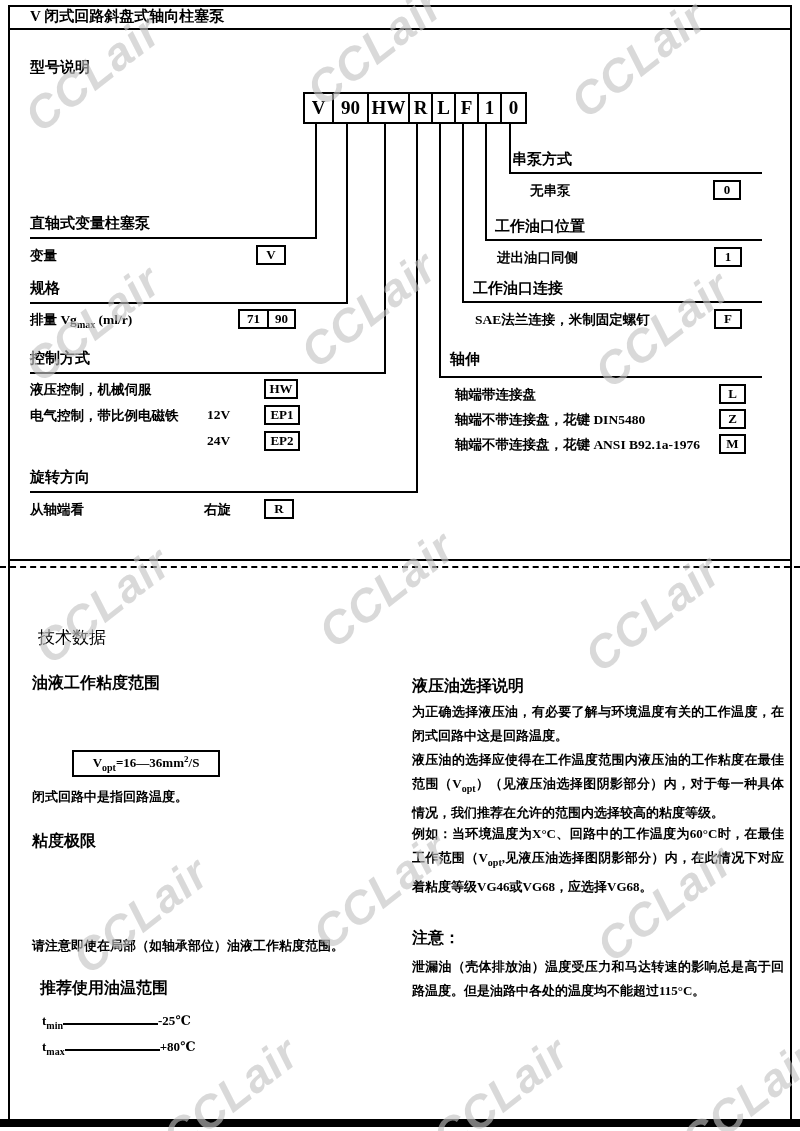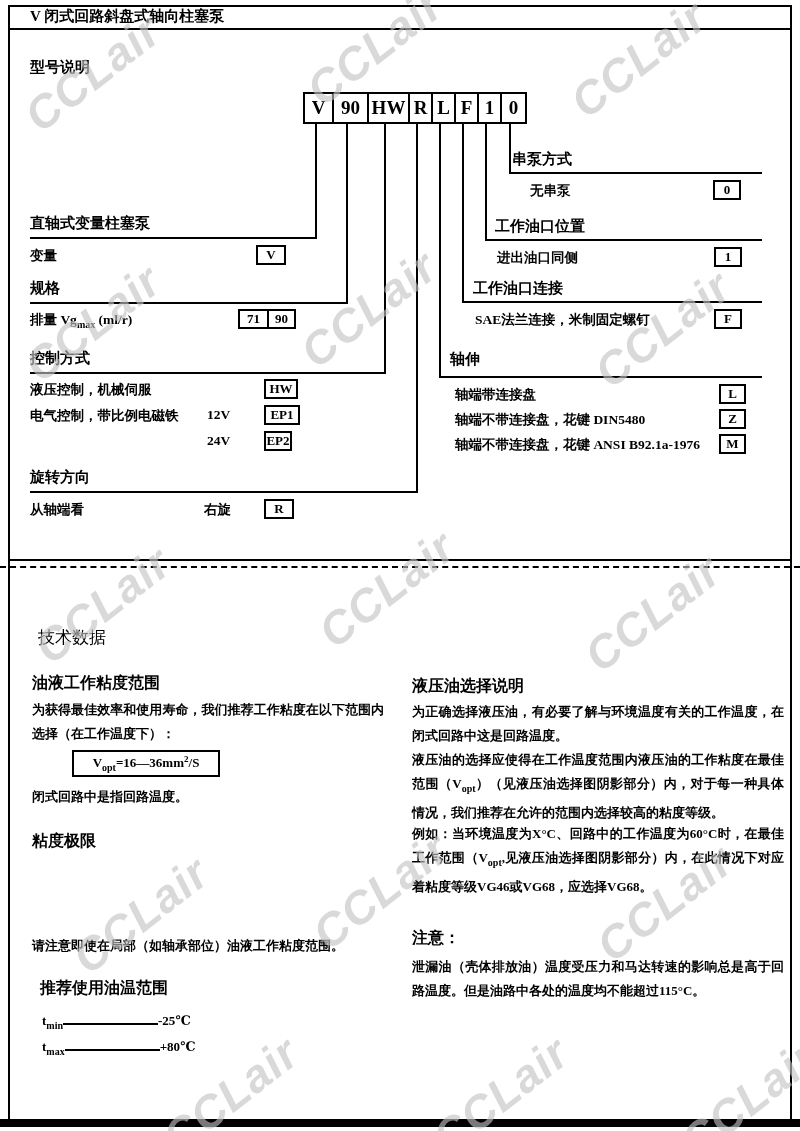--- a/index.html
+++ b/index.html
@@ -77,21 +77,21 @@
     <span class="pcell">90</span>
   </div>
 
   <div class="h1" style="left:30px;top:349px">控制方式</div>
   <div class="lbl" style="left:30px;top:381px">液压控制，机械伺服</div>
   <div class="codebox" style="left:264px;top:379px;width:34px">HW</div>
   <div class="lbl" style="left:30px;top:407px">电气控制，带比例电磁铁</div>
   <div class="lbl" style="left:207px;top:407px">12V</div>
   <div class="codebox" style="left:264px;top:405px;width:36px">EP1</div>
   <div class="lbl" style="left:207px;top:433px">24V</div>
-  <div class="codebox" style="left:264px;top:431px;width:28px">EP2</div>
+  <div class="codebox" style="left:264px;top:431px;width:36px">EP2</div>
 
   <div class="h1" style="left:30px;top:468px">旋转方向</div>
   <div class="lbl" style="left:30px;top:501px">从轴端看</div>
   <div class="lbl" style="left:204px;top:501px">右旋</div>
   <div class="codebox" style="left:264px;top:499px;width:30px">R</div>
 
   <div class="h1" style="left:512px;top:150px">串泵方式</div>
   <div class="lbl" style="left:530px;top:182px">无串泵</div>
   <div class="codebox" style="left:713px;top:180px;width:28px">0</div>
 
@@ -110,21 +110,20 @@
   <div class="codebox" style="left:719px;top:409px;width:27px">Z</div>
   <div class="lbl" style="left:455px;top:436px">轴端不带连接盘，花键 ANSI B92.1a-1976</div>
   <div class="codebox" style="left:719px;top:434px;width:27px">M</div>
 
   <div class="hline" style="left:8px;top:559px;width:784px"></div>
   <div class="abs" style="left:0;top:566px;width:800px;border-top:2px dashed #000"></div>
 
   <div class="abs" style="left:38px;top:626px;font-size:17px;font-weight:normal">技术数据</div>
 
   <div class="h2" style="left:32px;top:673px">油液工作粘度范围</div>
-  <div class="para" style="left:32px;top:698px;width:352px">为获得最佳效率和使用寿命，我们推荐工作粘度在以下范围内选择（在工作温度下）：</div>
   <div class="abs" style="left:72px;top:750px;width:148px;height:27px;border:2px solid #000;display:flex;align-items:center;justify-content:center;font-weight:bold;font-size:13px">
     <span><span>V</span><sub>opt</sub><span>=16—36mm</span><sup>2</sup><span>/S</span></span>
   </div>
   <div class="para" style="left:32px;top:785px;width:352px">闭式回路中是指回路温度。</div>
 
   <div class="h2" style="left:32px;top:831px">粘度极限</div>
   <div class="para" style="left:32px;top:934px;width:360px;white-space:nowrap">请注意即使在局部（如轴承部位）油液工作粘度范围。</div>
 
   <div class="h2" style="left:40px;top:978px">推荐使用油温范围</div>
   <div class="temp-row" style="left:42px;top:1012px">

